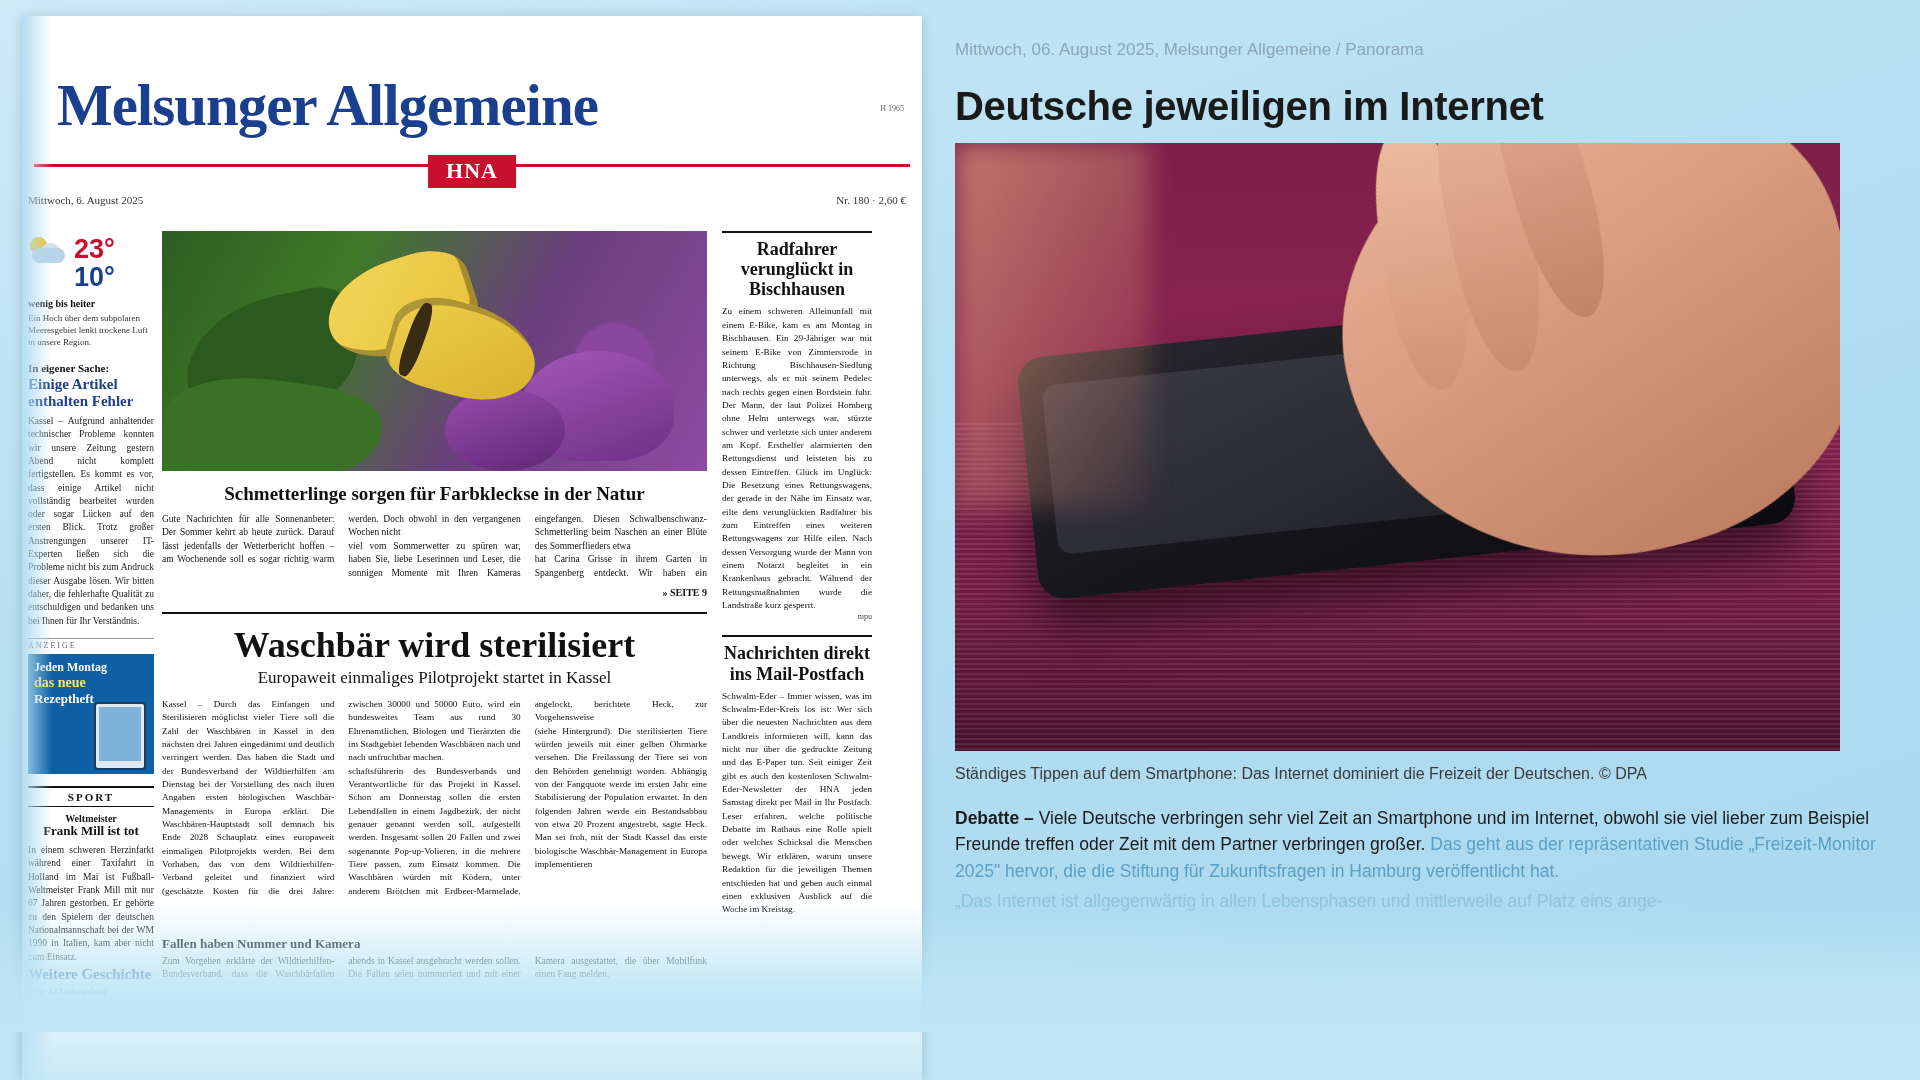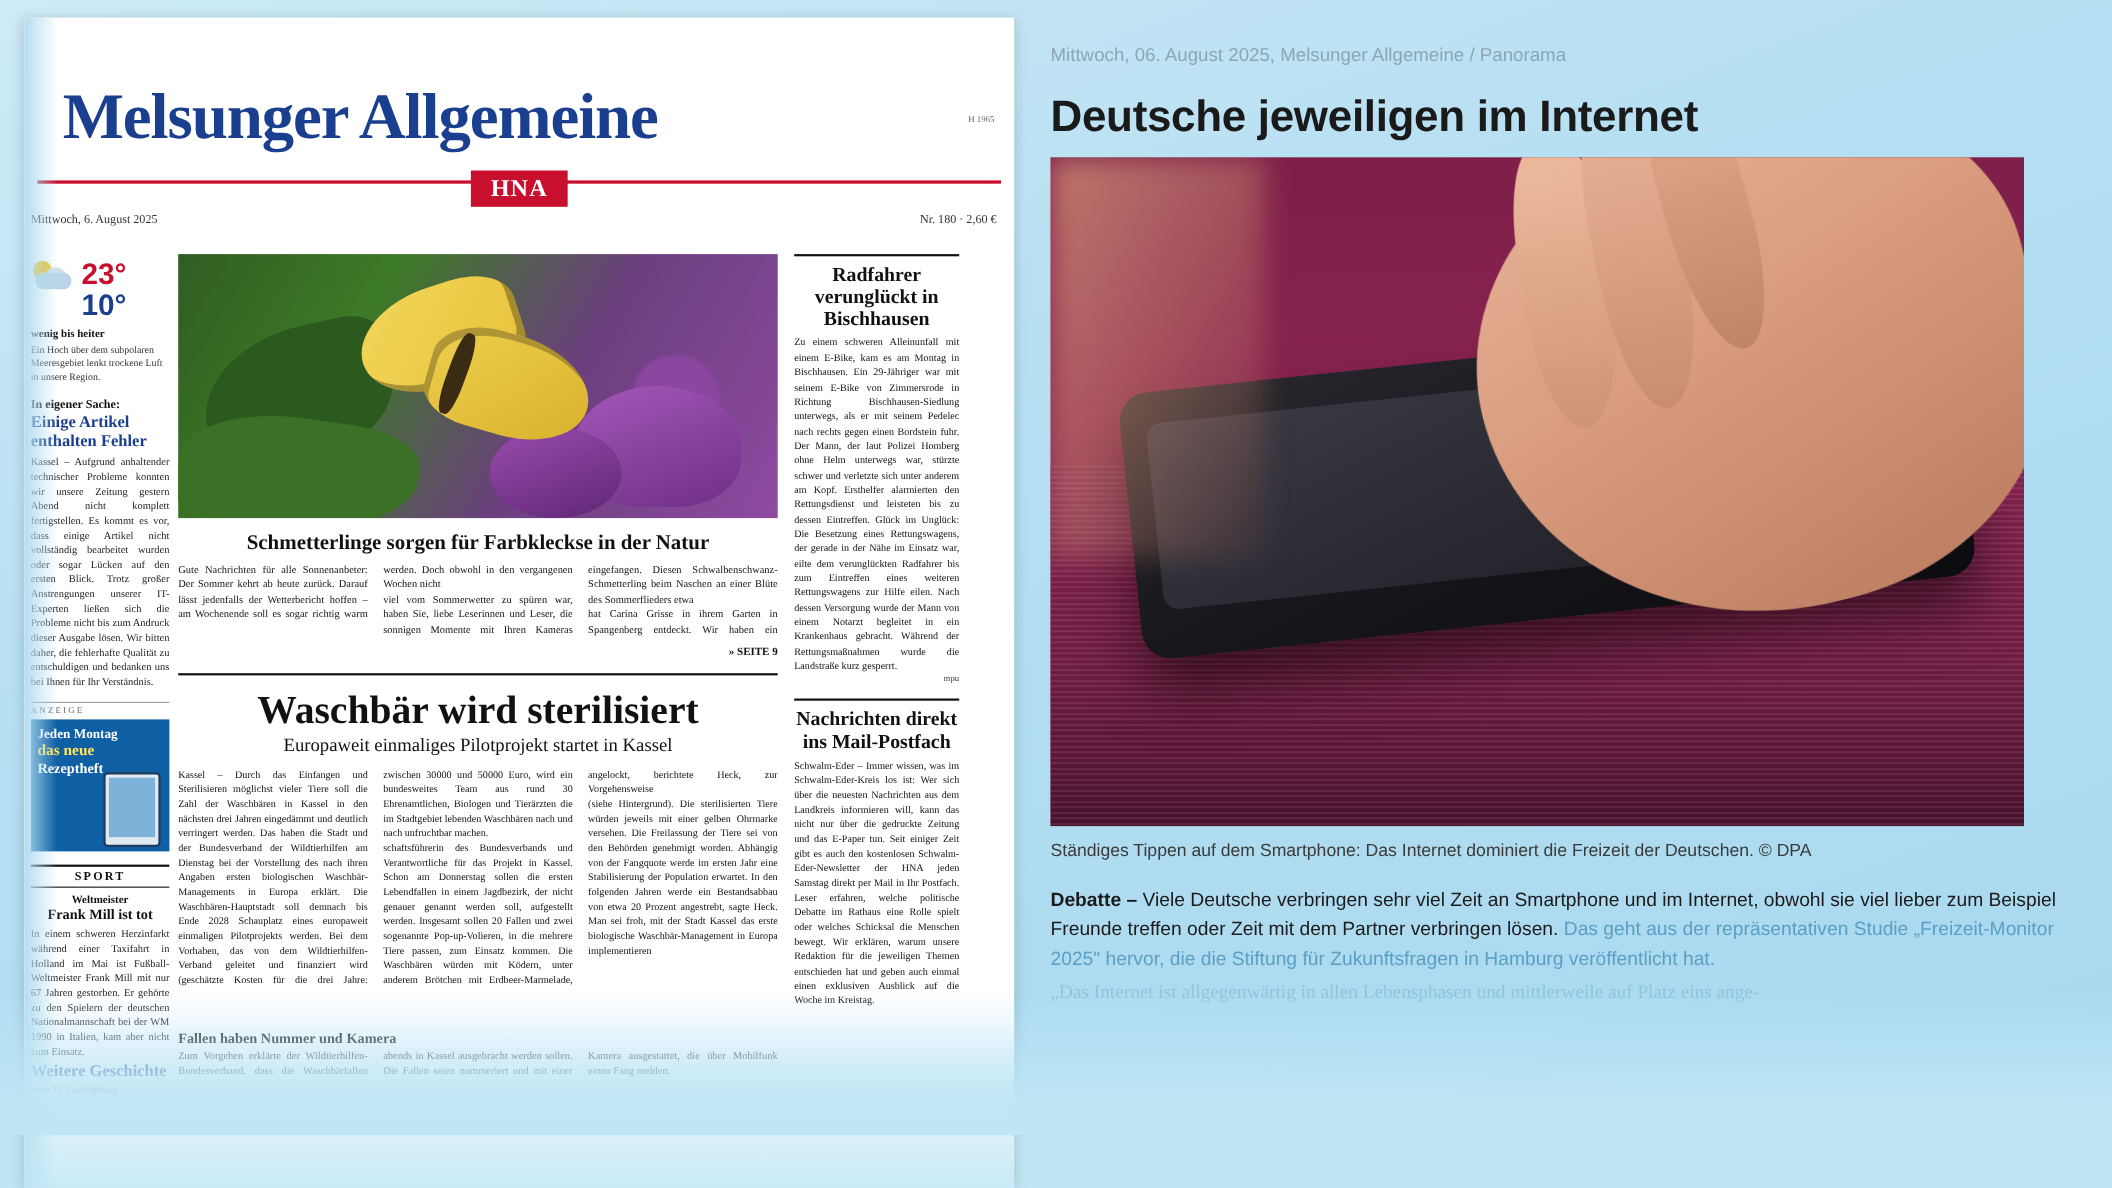--- a/index.html
+++ b/index.html
@@ -358,21 +358,20 @@
     line-height: 1.5;
     color: #1b1b1b;
   }
   .body-text b { font-weight: bold; }
   .fade-blue { color: #5b9fc4; }
   .para2 {
     font-size: 17.5px;
     line-height: 1.5;
     margin-top: 4px;
     color: #8ec4de;
-    font-family: Liberation Serif, serif;
   }
   .bottom-fade {
     position: absolute;
     left: 0; right: 0; bottom: 0; height: 130px;
     background: linear-gradient(to bottom, rgba(191,230,245,0) 0%, rgba(191,230,245,0.95) 75%, rgba(191,230,245,1) 100%);
     pointer-events: none;
   }
 </style>
 </head>
 <body>
@@ -501,19 +500,19 @@
       <div class="hand">
         <div class="finger1"></div>
           <div class="finger2"></div>
           <div class="finger3"></div>
       </div>
     </div>
 
     <div class="caption">Ständiges Tippen auf dem Smartphone: Das Internet dominiert die Freizeit der Deutschen. © DPA</div>
 
     <div class="body-text">
-      <b>Debatte – </b><span>Viele Deutsche verbringen sehr viel Zeit an Smartphone und im Internet, obwohl sie viel lieber zum Beispiel Freunde treffen oder Zeit mit dem Partner verbringen lösen. </span><span class="fade-blue">Das geht aus der repräsentativen Studie „Freizeit-Monitor 2025" hervor, die die Stiftung für Zukunftsfragen in Hamburg veröffentlicht hat.</span>
+      <b>Debatte – </b><span>Viele Deutsche verbringen sehr viel Zeit an Smartphone und im Internet, obwohl sie viel lieber zum Beispiel Freunde treffen oder Zeit mit dem Partner verbringen großer. </span><span class="fade-blue">Das geht aus der repräsentativen Studie „Freizeit-Monitor 2025" hervor, die die Stiftung für Zukunftsfragen in Hamburg veröffentlicht hat.</span>
     </div>
     <div class="para2">„Das Internet ist allgegenwärtig in allen Lebensphasen und mittlerweile auf Platz eins ange-</div>
   </div>
 
   <div class="bottom-fade"></div>
 </div>
 
 </body></html>

